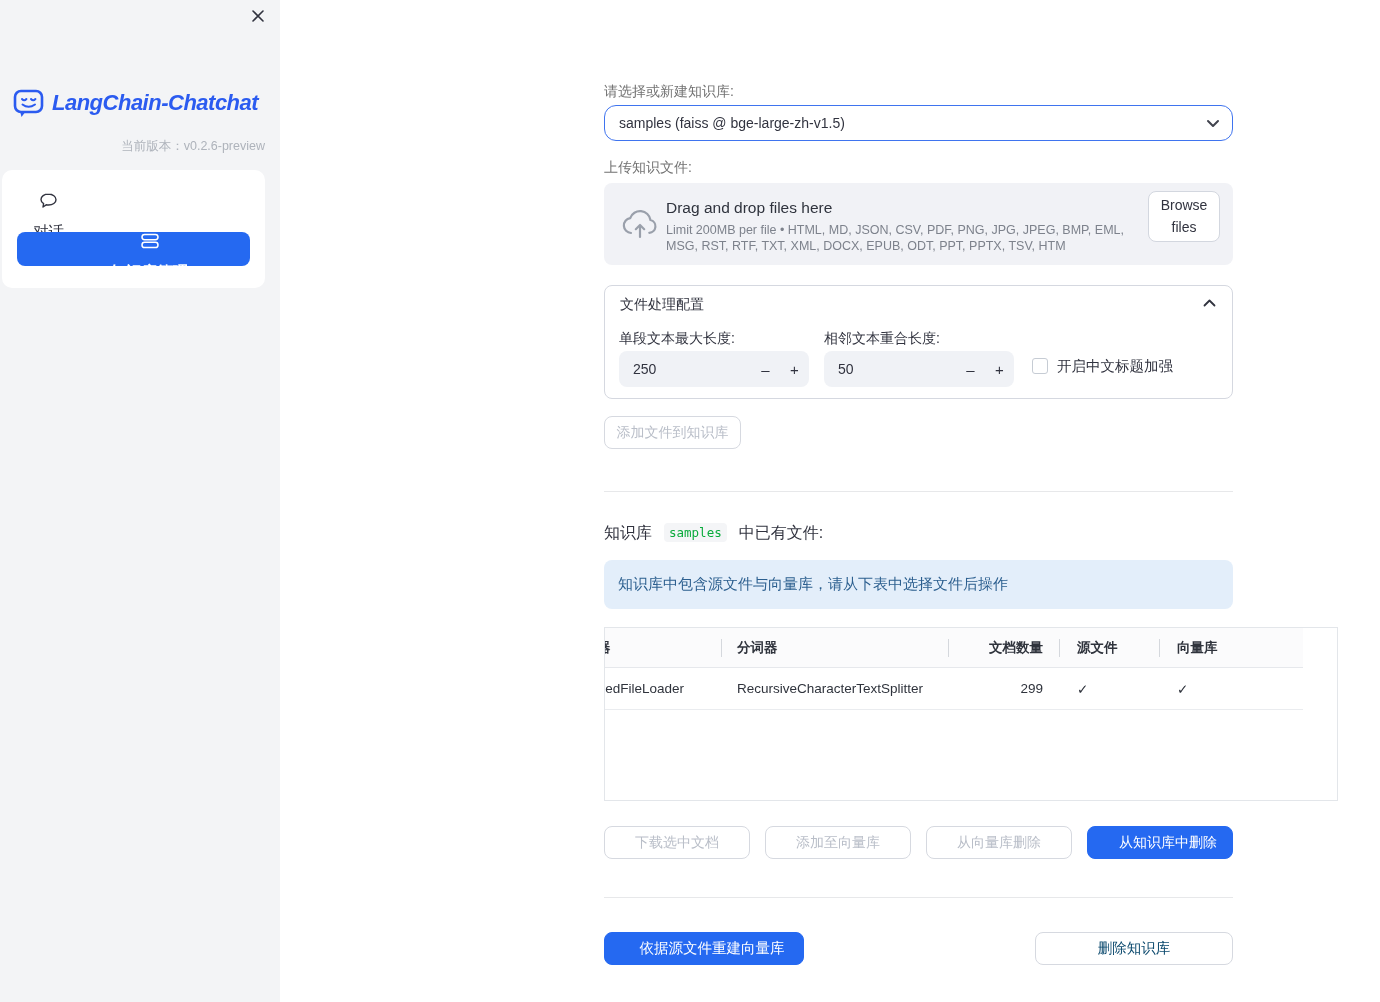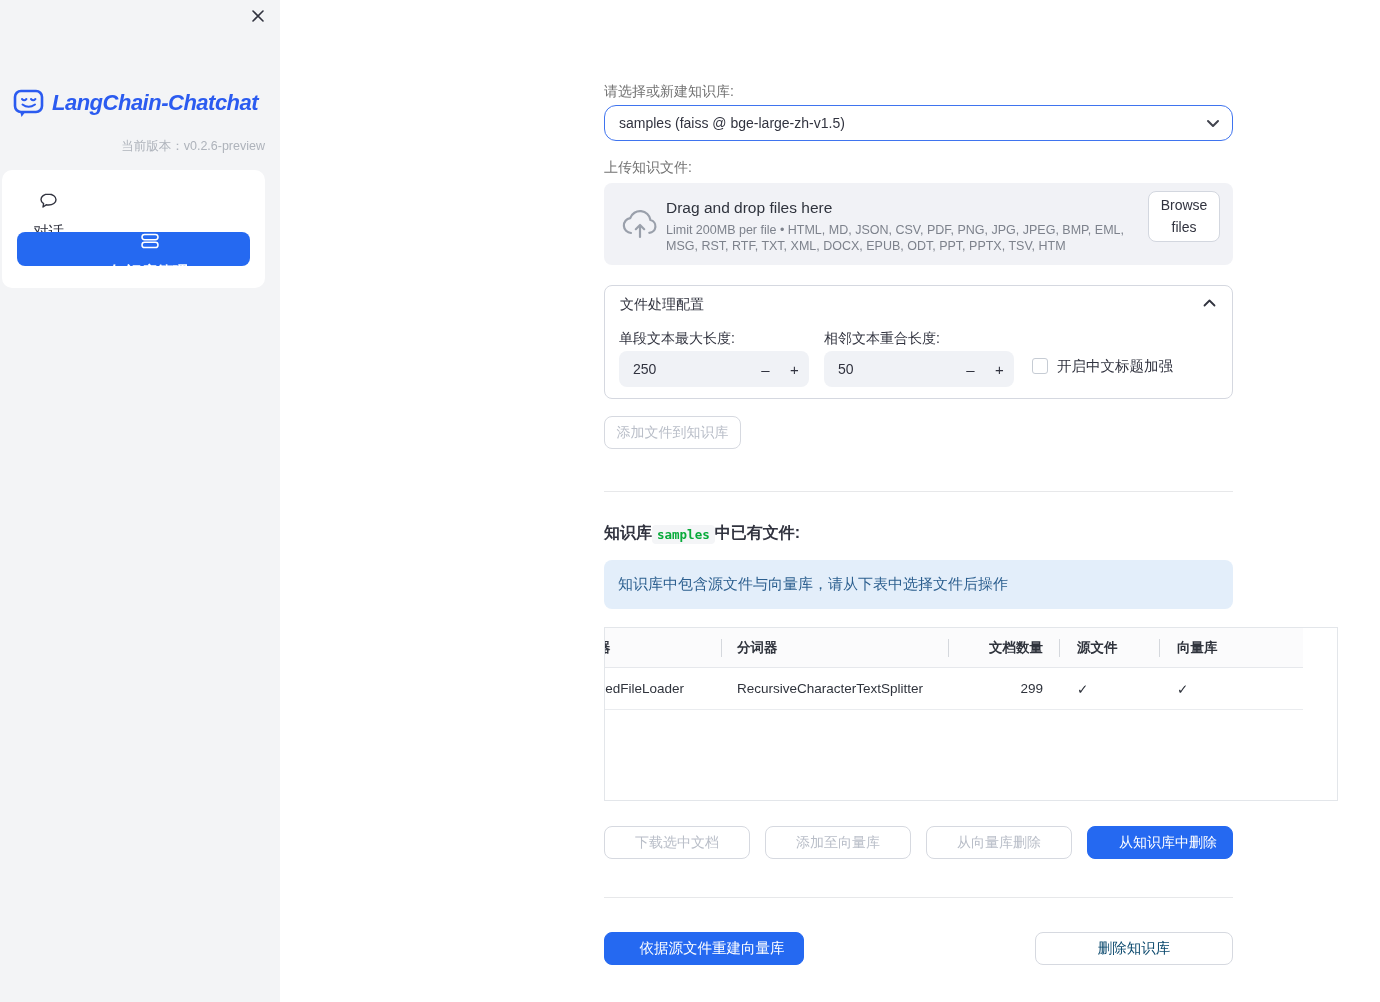--- a/index.html
+++ b/index.html
@@ -45,21 +45,21 @@
   .cbx-lbl { position:absolute; left:452px; top:71px; font-size:14.5px; cursor:pointer; }
 
   .btn { border-radius:8px; font-size:14px; font-family:inherit; cursor:pointer; }
   .btn.disabled { background:#fff; border:1px solid #d6d9e0; color:#b9bec8; cursor:default; }
   .btn.secondary { background:#fff; border:1px solid #d6d9e0; color:#0c4a6e; }
   .btn.primary { background:#2569f1; border:1px solid #2569f1; color:#fff;padding-left:16px; }
 
   .add-btn { left:0; top:416px; width:137px; height:33px; }
   .hr { left:0; width:629px; height:1px; background:#e7e8ea; }
 
-  .files-line { left:0; top:523px; font-size:16px; display:flex; align-items:flex-end; gap:0;font-weight:bold; }
+  .files-line { left:0; top:523px; font-size:16px; display:flex; align-items:flex-start; gap:12px; }
   .code { font-family:"DejaVu Sans Mono","Liberation Mono",monospace; font-size:12.5px; color:#09ab3b; background:#f4f5f7; padding:2px 5px; border-radius:4px; }
 
   .info { left:0; top:560px; width:629px; height:49px; background:#e3eefa; border-radius:8px; display:flex; align-items:center; padding-left:14px;
           font-size:15px; color:#2c5f8f; }
 
   .tbl { left:0; top:627px; width:734px; height:174px; border:1px solid #e3e6ea; background:#fff; overflow:hidden; }
   .tbl-inner { position:absolute; left:-62px; top:0; width:760px; }
   .thead { position:relative; height:40px; background:#fbfbfc; border-bottom:1px solid #e6e8ec; }
   .trow { position:relative; height:42px; background:#fff; border-bottom:1px solid #eaecef; }
   .hc,.tc { position:absolute; top:0; height:100%; display:flex; align-items:center; white-space:nowrap; }

